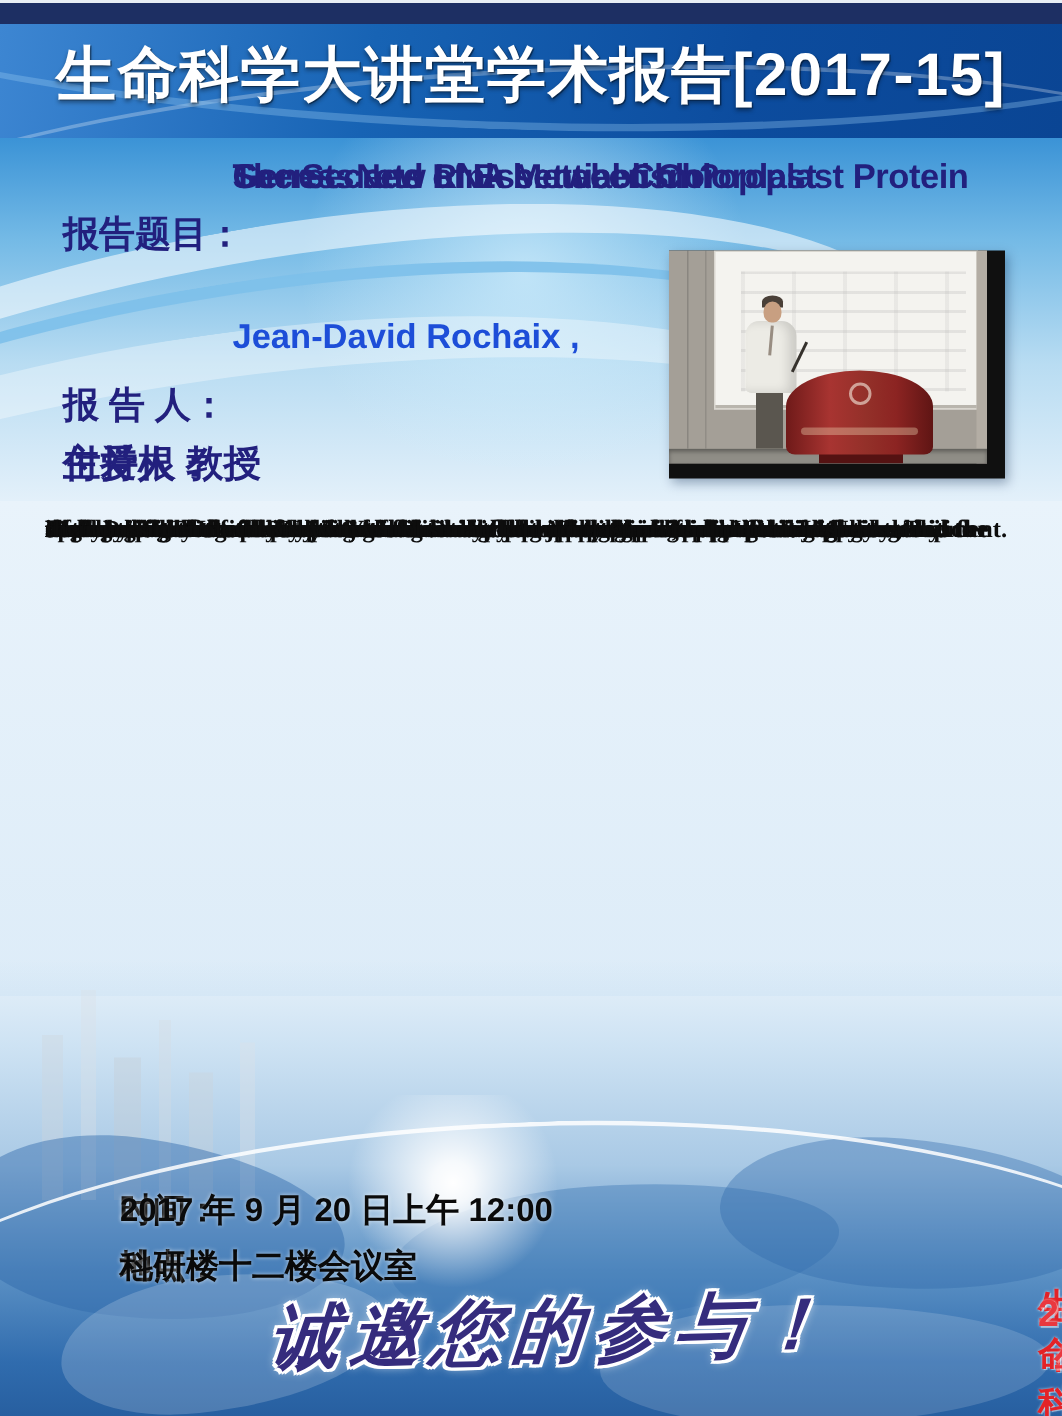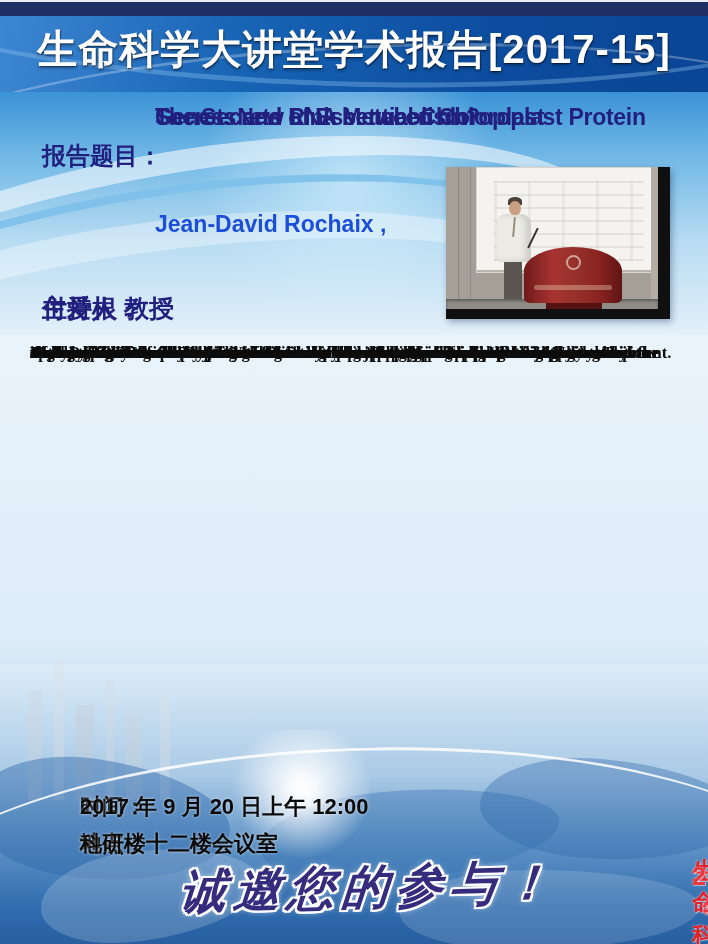--- a/index.html
+++ b/index.html
@@ -152,20 +152,21 @@
 
   <div class="banner-title">生命科学大讲堂学术报告[2017-15]</div>
 
   <div class="lbl talk-title-label">报告题目：</div>
   <div class="talk-title-lines">
       <div class="">The Secrets of Essential Chloroplast</div>
       <div class="">Genes: New Link between Chloroplast Protein</div>
       <div class="">Secrets and RNA Metabolism?</div>
     </div>
 
+  <div class="lbl speaker-label">报 告 人：</div>
   <div class="speaker-name">Jean-David Rochaix ,</div>
 
   <div class="host-line">
     <span>主持人：</span>
       <span>付爱根 教授</span>
   </div>
 
   <div class="photo">
     <div class="photo-inner">
       <div class="ph-wallline1"></div>

